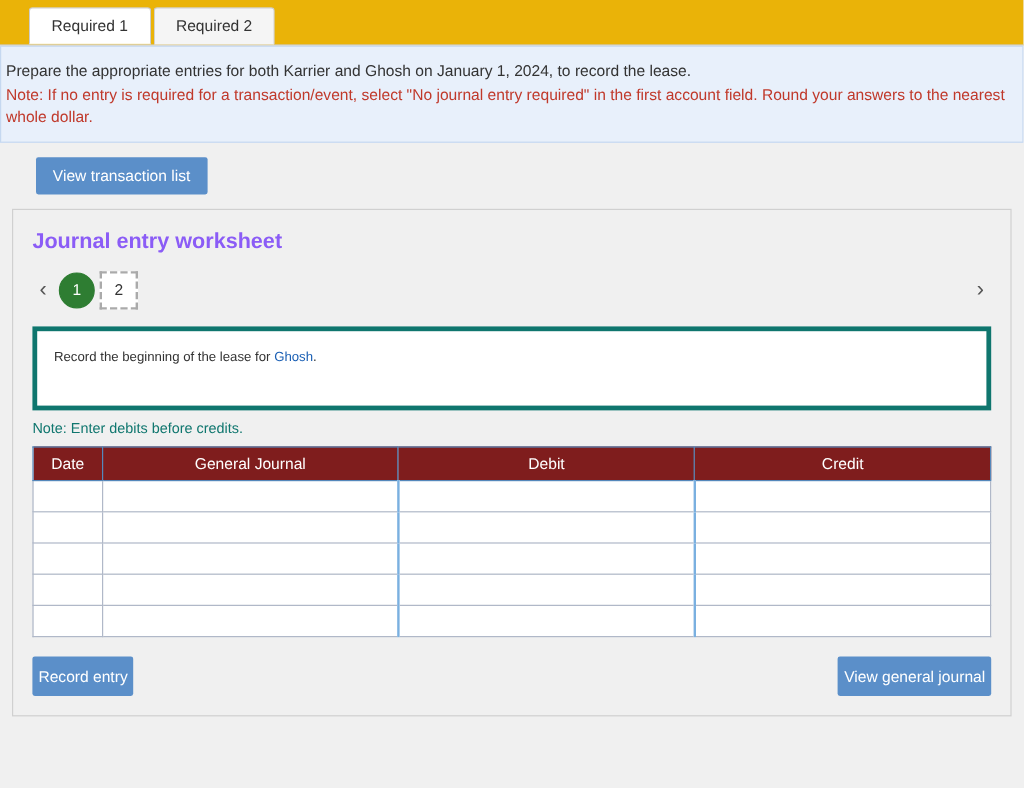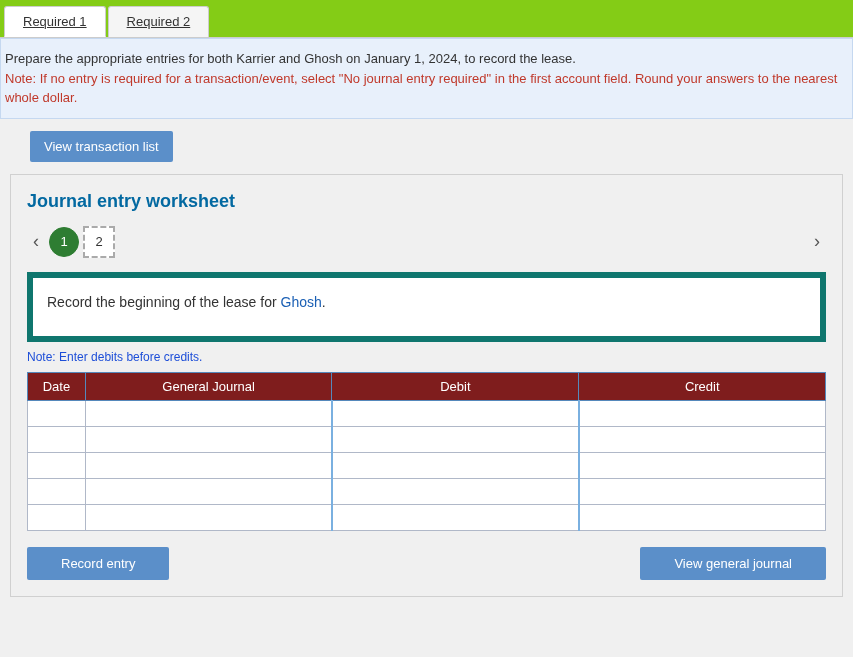--- a/index.html
+++ b/index.html
@@ -6,25 +6,24 @@
     body {
       font-family: Arial, sans-serif;
       font-size: 13px;
       background: #f0f0f0;
       color: #333;
     }
 
     
     .tabs {
       display: flex;
-      background: #84cc16;
+      background: #eab308;
       border-bottom: 1px solid #ccc;
       padding-top: 6px;
-      padding-left: 4px;
-      text-decoration: underline;
+      padding-left: 24px;
     }
     .tab {
       padding: 7px 18px;
       cursor: pointer;
       border: 1px solid #ccc;
       border-bottom: none;
       background: #f5f5f5;
       margin-right: 2px;
       font-size: 13px;
       border-radius: 3px 3px 0 0;
@@ -66,21 +65,21 @@
     .worksheet-card {
       background: #f0f0f0;
       border: 1px solid #d0d0d0;
       margin: 0 10px 10px 10px;
       padding: 16px;
     }
     .worksheet-title {
       font-size: 18px;
       font-weight: bold;
       margin-bottom: 14px;
-      color: #0369a1;
+      color: #8b5cf6;
     }
 
     
     .pagination {
       display: flex;
       align-items: center;
       margin-bottom: 14px;
       gap: 4px;
     }
     .pagination .arrow {
@@ -110,35 +109,35 @@
       height: 30px;
     }
     .page-num.dashed {
       border: 2px dashed #aaa;
       background: #fff;
     }
 
     
     .description-box {
       background: #fff;
-      border: 6px solid #0f766e;
+      border: 4px solid #0f766e;
       padding: 14px;
       margin-bottom: 8px;
-      font-size: 14px;
+      font-size: 11px;
       line-height: 1.5;
       min-height: 70px;
     }
     .description-box .highlight {
       color: #1a5fb4;
       font-weight: normal;
     }
 
     
     .note-text {
-      color: #1d4ed8;
+      color: #0f766e;
       font-size: 12px;
       margin-bottom: 8px;
     }
 
     
     .journal-table {
       width: 100%;
       border-collapse: collapse;
       margin-bottom: 16px;
     }
@@ -182,21 +181,21 @@
       border-right: 2px solid #7ab0e0;
     }
 
     
     .action-buttons {
       display: flex;
       gap: 10px;
       align-items: center;
     }
     .action-btn {
-      padding: 9px 34px;
+      padding: 9px 5px;
       background: #5b8fc9;
       color: #fff;
       border: none;
       cursor: pointer;
       font-size: 13px;
       border-radius: 2px;
     }
     .action-btn.right {
       margin-left: auto;
     }

